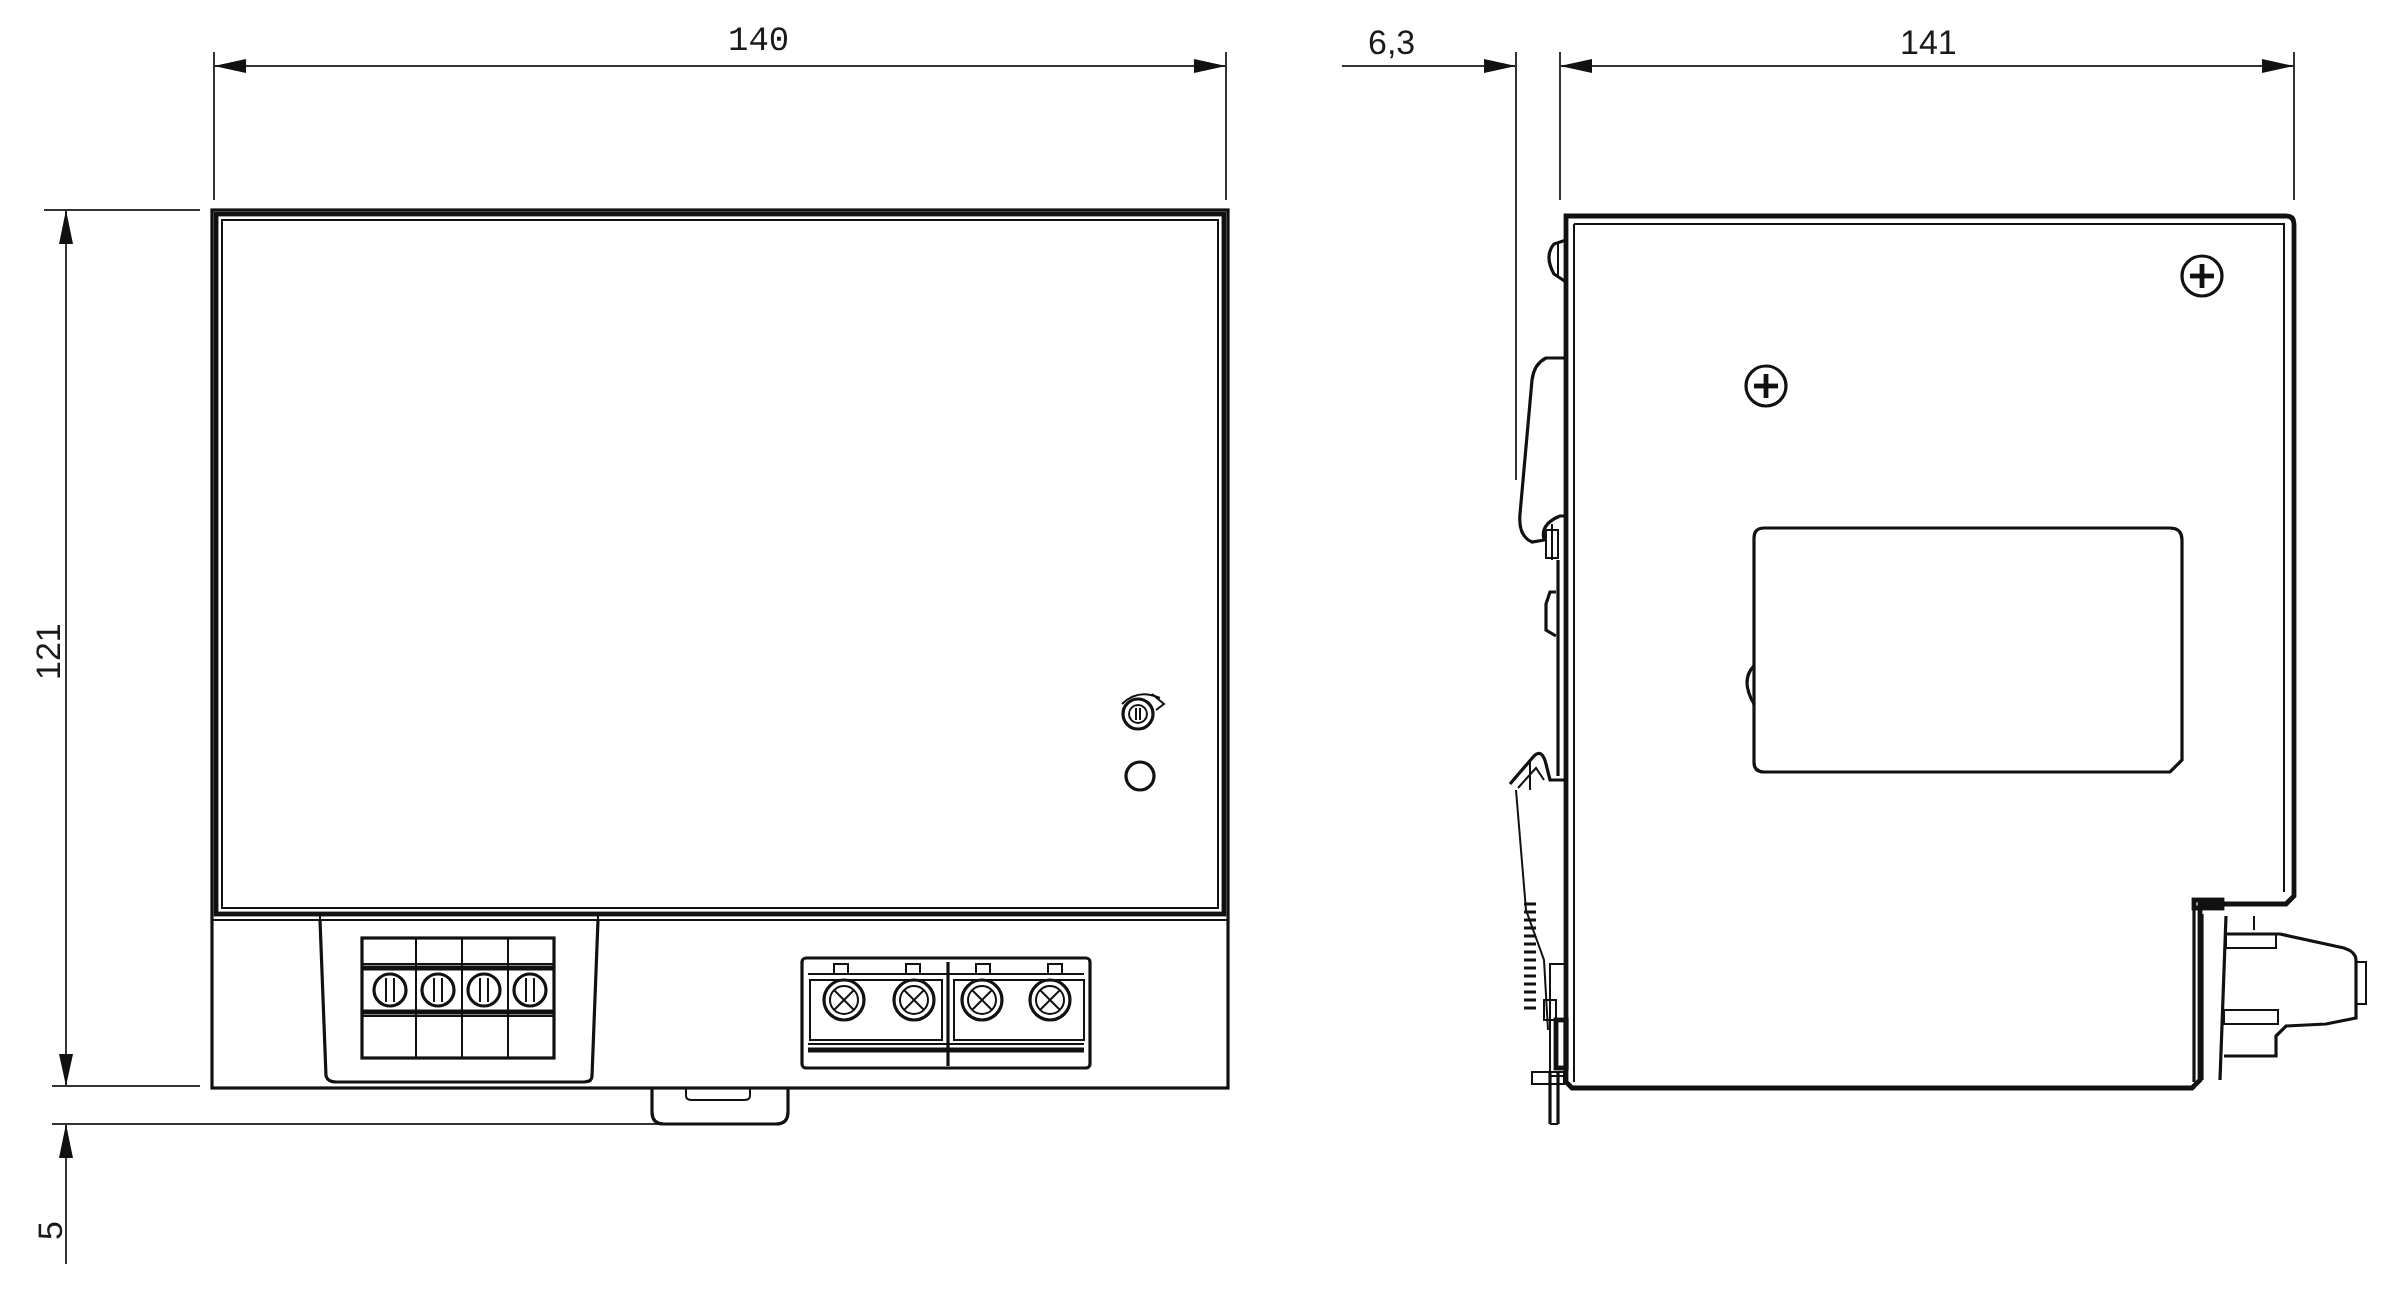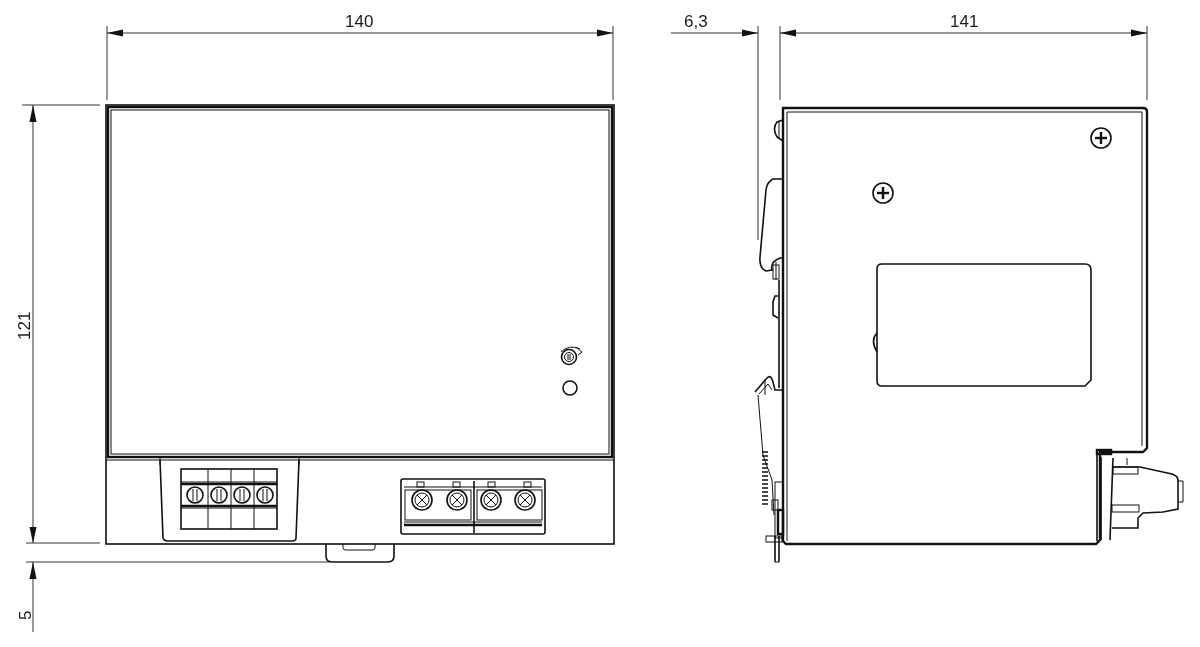--- a/index.html
+++ b/index.html
@@ -205,17 +205,17 @@
       <path class="ln med" d="M1113,458 L1110,540"></path>
       <path class="ln med" d="M1113,467 L1140,467 L1172,474 Q1178,476 1178,480 L1178,509 L1163,512 L1143,513 L1138,518 L1138,528 L1112,528"></path>
       <rect class="ln thin" x="1113" y="467" width="25" height="7"></rect>
       <rect class="ln thin" x="1112" y="505" width="27" height="7"></rect>
       <path class="ln thin" d="M1178,481 L1183,481 L1183,502 L1178,502"></path>
       <line class="ln thin" x1="1127" y1="458" x2="1127" y2="465"></line>
     </g>
   </g>
 </svg>
 
-<div class="label" style="left:345px; top:13px;">140</div>
+<div class="label" style="left:364px; top:13px;font-family:Liberation Mono, monospace;">140</div>
 <div class="label" style="left:4px; top:317px; transform: rotate(-90deg); transform-origin: left top; top:340px; left:16px;">121</div>
 <div class="label" style="left:17px; top:620px; transform: rotate(-90deg); transform-origin: left top;">5</div>
 <div class="label" style="left:684px; top:13px;text-align:center;">6,3</div>
 <div class="label" style="left:950px; top:13px;">141</div>
 
 </body></html>

